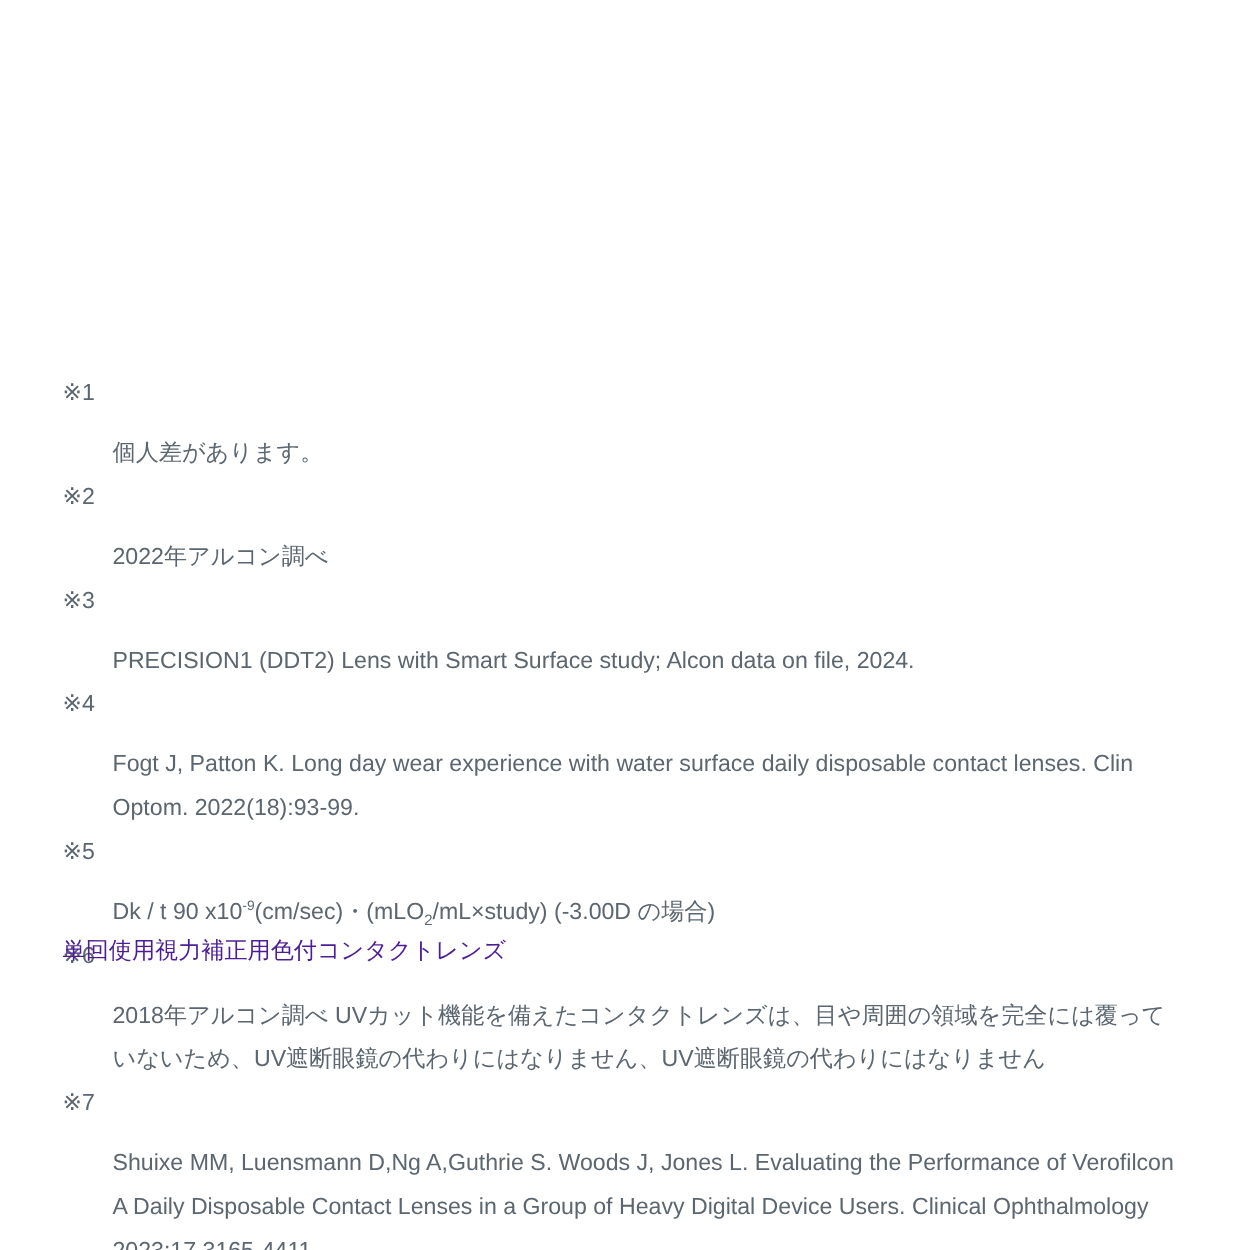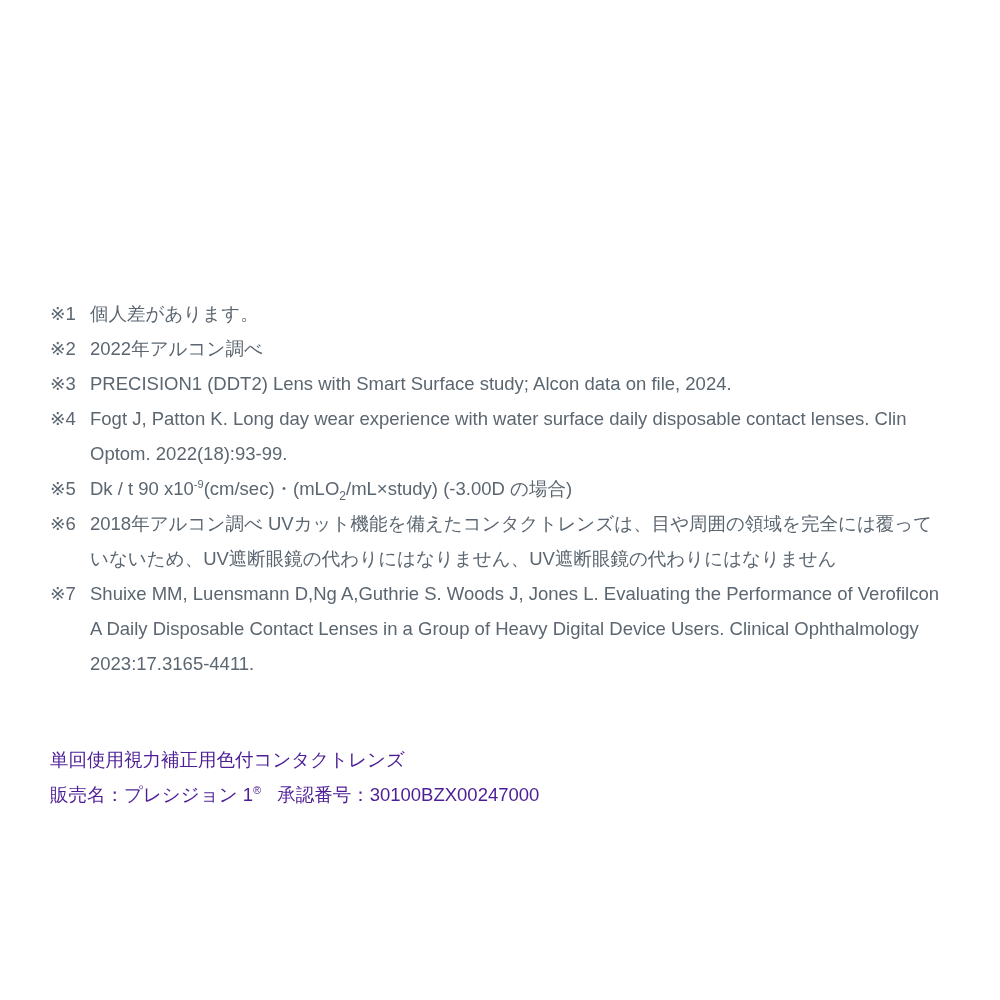--- a/index.html
+++ b/index.html
@@ -36,20 +36,21 @@
   }
   .note .marker {
     flex: 0 0 auto;
     width: 40px;
     white-space: nowrap;
     letter-spacing: 0px;
   }
   .note .body {
     flex: 1 1 auto;
     white-space: normal;
+    margin-top: 48px;
   }
   .note sup {
     font-size: 11px;
     vertical-align: super;
     line-height: 0;
   }
   .note sub {
     font-size: 12px;
     vertical-align: sub;
     line-height: 0;
@@ -111,16 +112,15 @@
 
     <div class="note">
       <span class="marker">※7</span>
       <span class="body">Shuixe MM, Luensmann D,Ng A,Guthrie S. Woods J, Jones L. Evaluating the Performance of Verofilcon A Daily Disposable Contact Lenses in a Group of Heavy Digital Device Users. Clinical Ophthalmology 2023:17.3165-4411.</span>
     </div>
 
   </div>
 
   <div class="product-info">
     <div class="product-line">単回使用視力補正用色付コンタクトレンズ</div>
-    <div class="product-line"><span>販売名：プレシジョン 1</span><span class="reg">®</span><span class="gap-wide"></span><span>承認番号：30100BZX00247000</span></div>
   </div>
 
 </div>
 
 </body></html>

